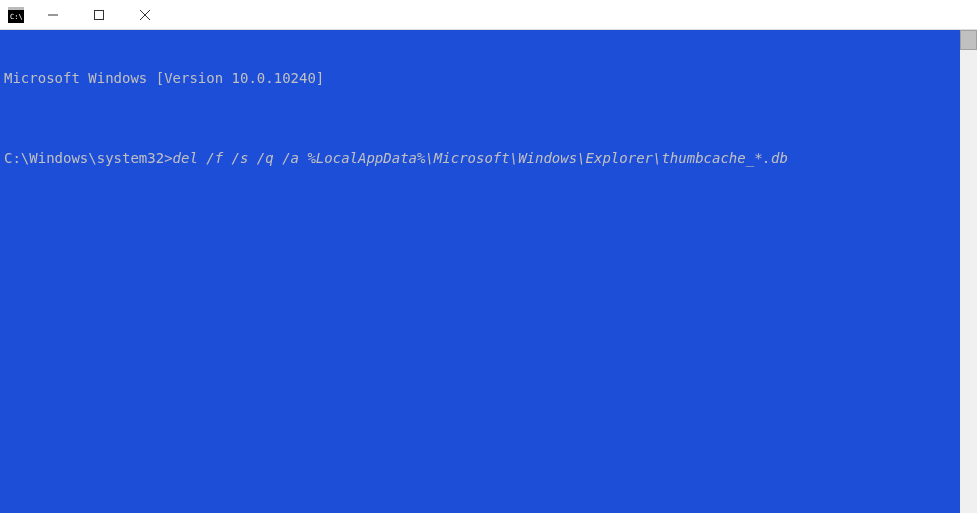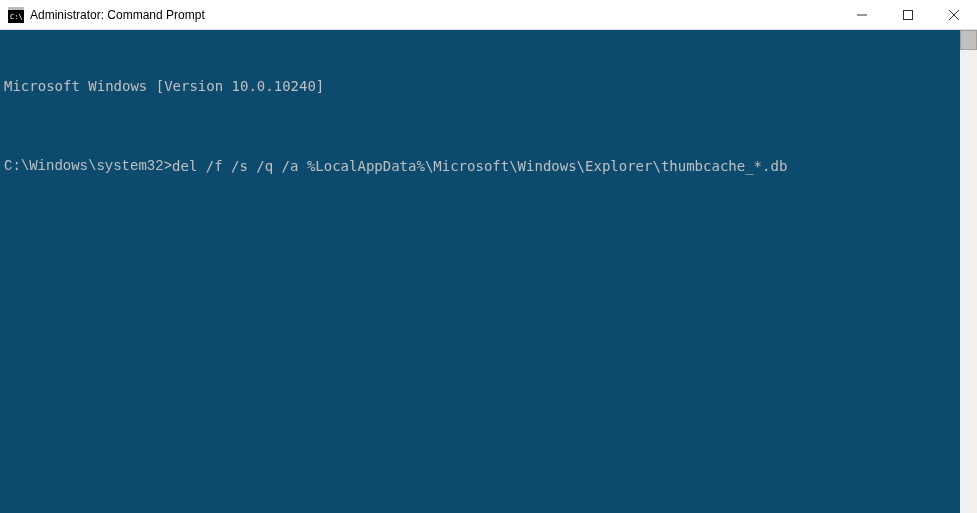--- a/index.html
+++ b/index.html
@@ -63,42 +63,42 @@
     }
     .console-wrap {
       position: relative;
       width: 100%;
       height: calc(100% - 30px);
       background: #000;
       display: flex;
     }
     .console {
       flex: 1;
-      background: #0c4a6e;
+      background: #1d4ed8;
       color: #c0c0c0;
       font-family: Consolas, 'Lucida Console', monospace;
       font-size: 14px;
       line-height: 16px;
-      padding: 16px 4px;
+      padding: 8px 4px;
       white-space: pre;
       overflow: hidden;
     }
     .console-line {
       display: block;
     }
     .prompt-line {
       display: flex;
       flex-wrap: nowrap;
     }
     .prompt-prefix {
       white-space: pre;
-      font-family: Liberation Mono, monospace;
     }
     .prompt-command {
       white-space: pre;
+      font-style: italic;
     }
     .scrollbar {
       width: 17px;
       background: #f0f0f0;
       position: relative;
     }
     .scrollbar-thumb {
       position: absolute;
       top: 0;
       left: 0;
@@ -112,21 +112,20 @@
 <body>
 
 <div class="titlebar">
   <span class="titlebar-icon">
     <svg viewBox="0 0 16 16">
       <rect x="0" y="0" width="16" height="16" fill="#000"></rect>
       <rect x="0" y="0" width="16" height="3" fill="#bbb"></rect>
       <text x="2" y="12" font-size="7" fill="#fff" font-family="monospace">C:\</text>
     </svg>
   </span>
-  <span class="titlebar-title">Administrator: Command Prompt</span>
   <div class="titlebar-controls">
     <div class="titlebar-btn">
       <svg viewBox="0 0 10 10">
           <line x1="0" y1="5" x2="10" y2="5"></line>
         </svg>
     </div>
     <div class="titlebar-btn">
       <svg viewBox="0 0 10 10">
           <rect x="0.5" y="0.5" width="9" height="9"></rect>
         </svg>

